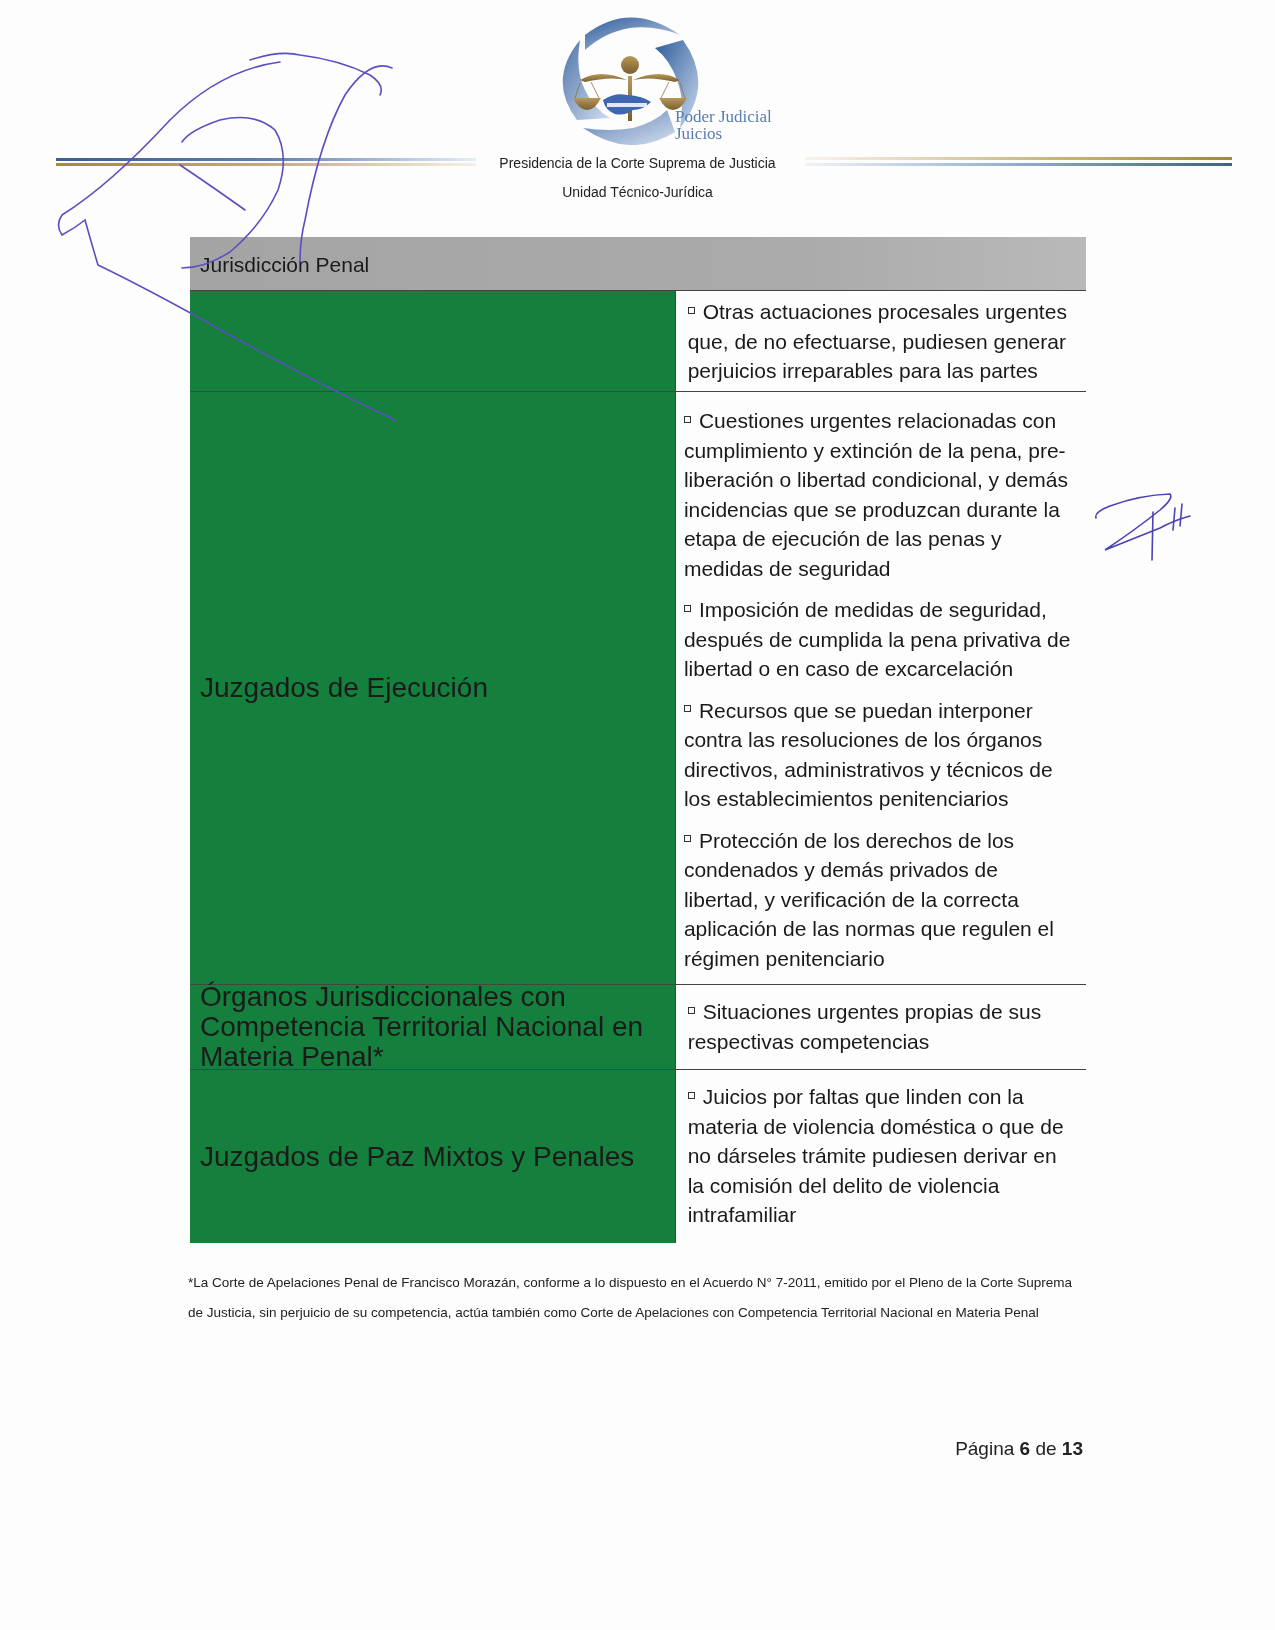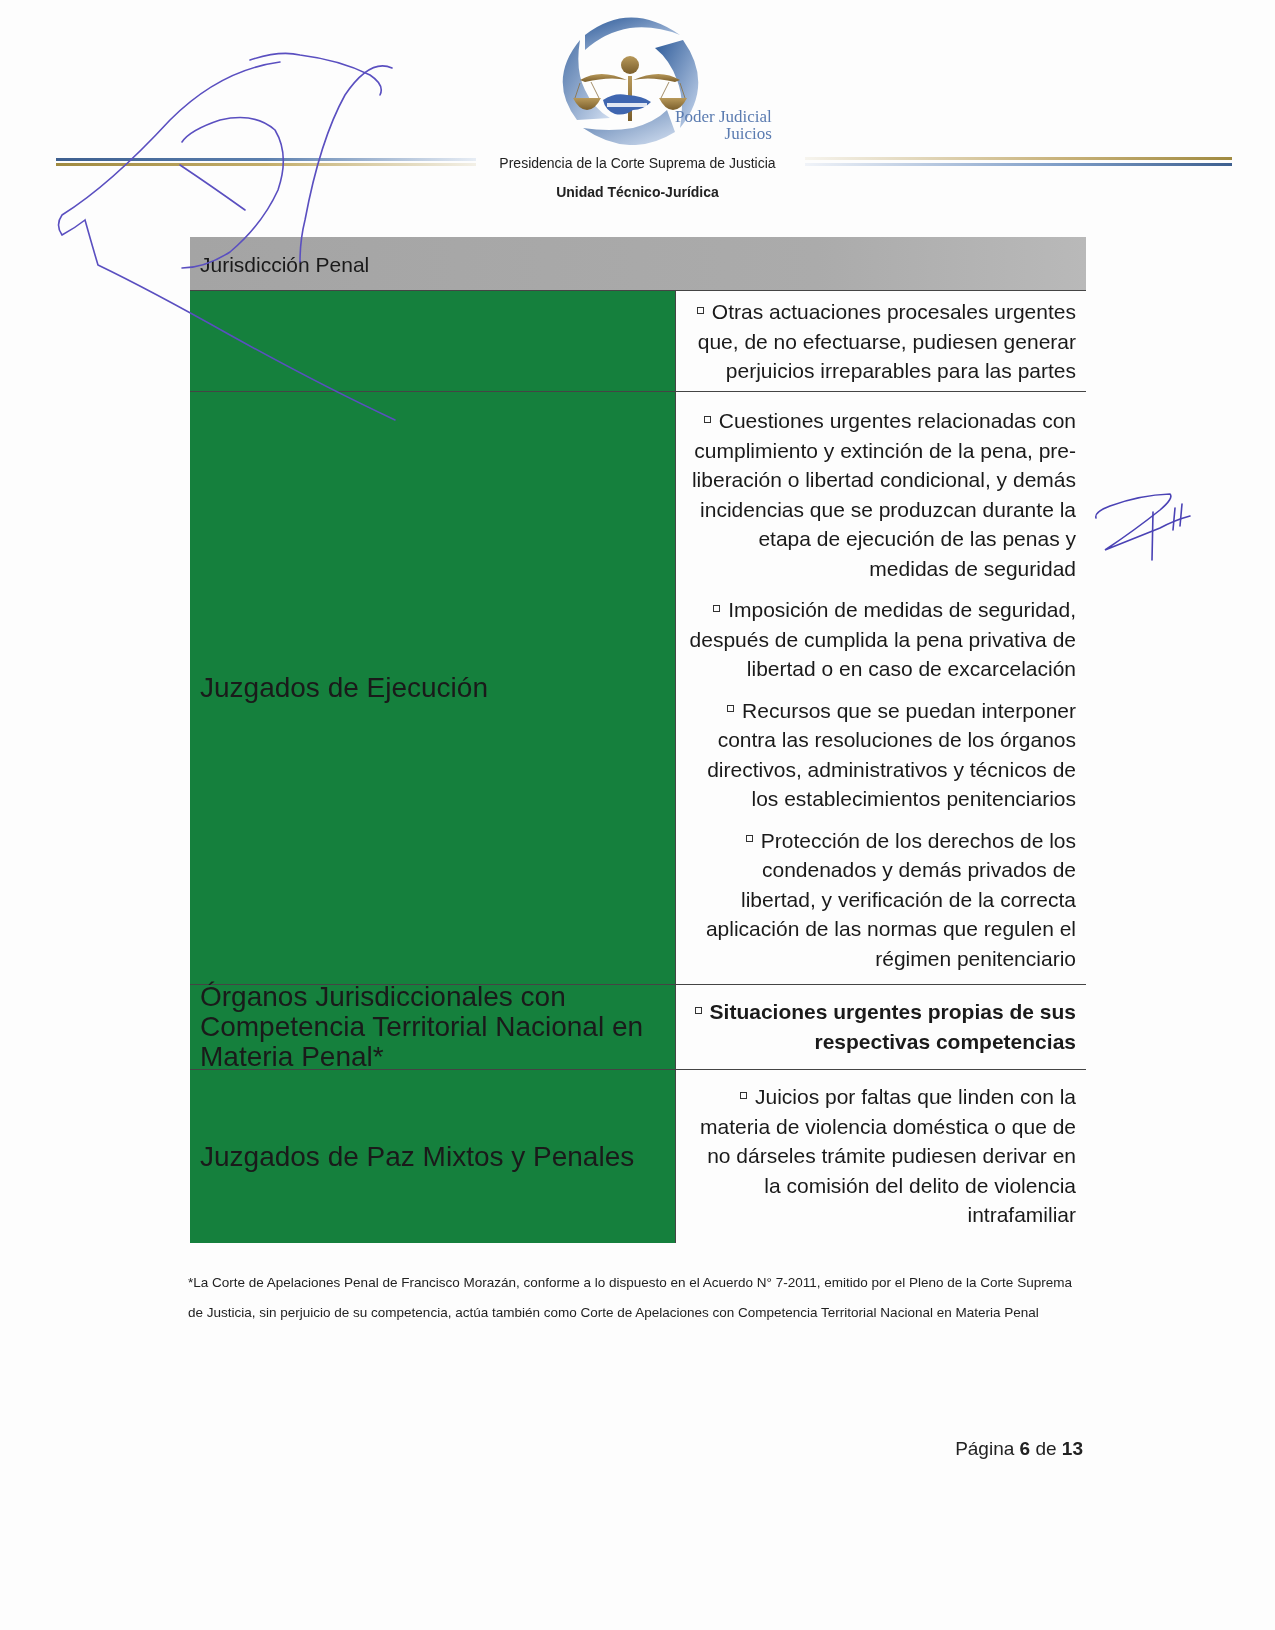--- a/index.html
+++ b/index.html
@@ -3,46 +3,46 @@
   <meta charset="utf-8">
   <style>
     * { box-sizing: border-box; margin: 0; padding: 0; }
     html, body { width: 1275px; height: 1630px; background: #ffffff; }
     body { position: relative; font-family: "Liberation Sans", "DejaVu Sans", sans-serif; color: #1e1e1e; overflow: hidden; }
 
     .page { position: absolute; left: 0; top: 0; width: 1275px; height: 1630px; background: #fdfdfd; }
 
     
     .logo { position: absolute; left: 555px; top: 10px; width: 150px; height: 135px; }
-    .brand { position: absolute; left: 675px; top: 108px; text-align: right; font-family: "Liberation Serif", "DejaVu Serif", serif; color: #5a7bb0; font-size: 17px; line-height: 17px; }
+    .brand { position: absolute; left: 675px; top: 108px; font-family: "Liberation Serif", "DejaVu Serif", serif; color: #5a7bb0; font-size: 17px; line-height: 17px; }
     .brand .l2 { display:block; }
     .rule-left-blue { position: absolute; left: 56px; top: 158px; width: 420px; height: 3px; background: linear-gradient(90deg, #3d5f8f 0%, #5b7fae 50%, rgba(180,200,225,0.3) 100%); }
     .rule-left-gold { position: absolute; left: 56px; top: 163px; width: 420px; height: 3px; background: linear-gradient(90deg, #a08a40 0%, #c3ad6a 50%, rgba(220,210,180,0.3) 100%); }
     .rule-right-gold { position: absolute; left: 805px; top: 157px; width: 427px; height: 3px; background: linear-gradient(90deg, rgba(220,210,180,0.2) 0%, #c8b27a 60%, #a08a40 100%); }
     .rule-right-blue { position: absolute; left: 805px; top: 163px; width: 427px; height: 3px; background: linear-gradient(90deg, rgba(190,205,230,0.2) 0%, #7e9dc7 60%, #3d5f8f 100%); }
     .h-line1 { position: absolute; left: 0; width: 1275px; top: 155px; text-align: center; font-size: 14px; color: #222; }
-    .h-line2 { position: absolute; left: 0; width: 1275px; top: 184px; text-align: center; font-size: 14px; color: #222; font-weight: bold; }
+    .h-line2 { position: absolute; left: 0; width: 1275px; top: 184px; text-align: center; font-size: 14px; color: #222; }
 
     
     .tbl { position: absolute; left: 190px; top: 237px; width: 896px; }
     .tbl-head { height: 54px; background: linear-gradient(90deg, #a4a4a4 0%, #ababab 70%, #b9b9b9 100%); border-bottom: 1.5px solid #444; padding: 16px 0 0 10px; font-size: 21px; color: #1a1a1a; }
     .row { display: flex; border-bottom: 1.5px solid #444; }
     .row.last { border-bottom: none; }
     .cell-left { width: 532px; background: #15803d; display: flex; align-items: center; padding: 0 10px; font-size: 28px; line-height: 30px; color: #1a1a1a; border-right: 1.5px solid #444; }
     .cell-right { width: 449px; padding: 6px 10px 10px 12px; font-size: 21px; line-height: 29.5px; color: #1a1a1a; }
-    .bullet-item { margin-bottom: 12px; text-align: right; }
+    .bullet-item { margin-bottom: 12px; }
     .bullet-item:last-child { margin-bottom: 0; }
     .sq { display: inline-block; width: 7px; height: 7px; border: 1.2px solid #333; margin-right: 8px; vertical-align: middle; position: relative; top: -3px; }
 
     .r1 { height: 101px; }
     .r2 { height: 593px; }
     .r3 { height: 85px; }
     .r4 { height: 173px; }
     .r2 .cell-right { padding-top: 14px; padding-left: 8px; }
-    .r3 .cell-right { padding-top: 12px; font-weight: bold; }
+    .r3 .cell-right { padding-top: 12px; }
     .r4 .cell-right { padding-top: 12px; }
 
     
     .footnote { position: absolute; left: 188px; top: 1268px; width: 900px; font-size: 13.5px; line-height: 29.5px; color: #222; }
 
     .pagenum { position: absolute; left: 940px; top: 1438px; width: 143px; text-align: right; font-size: 19px; color: #222; }
     .pagenum b { font-weight: bold; }
 
     
     .sig { position: absolute; pointer-events: none; }

